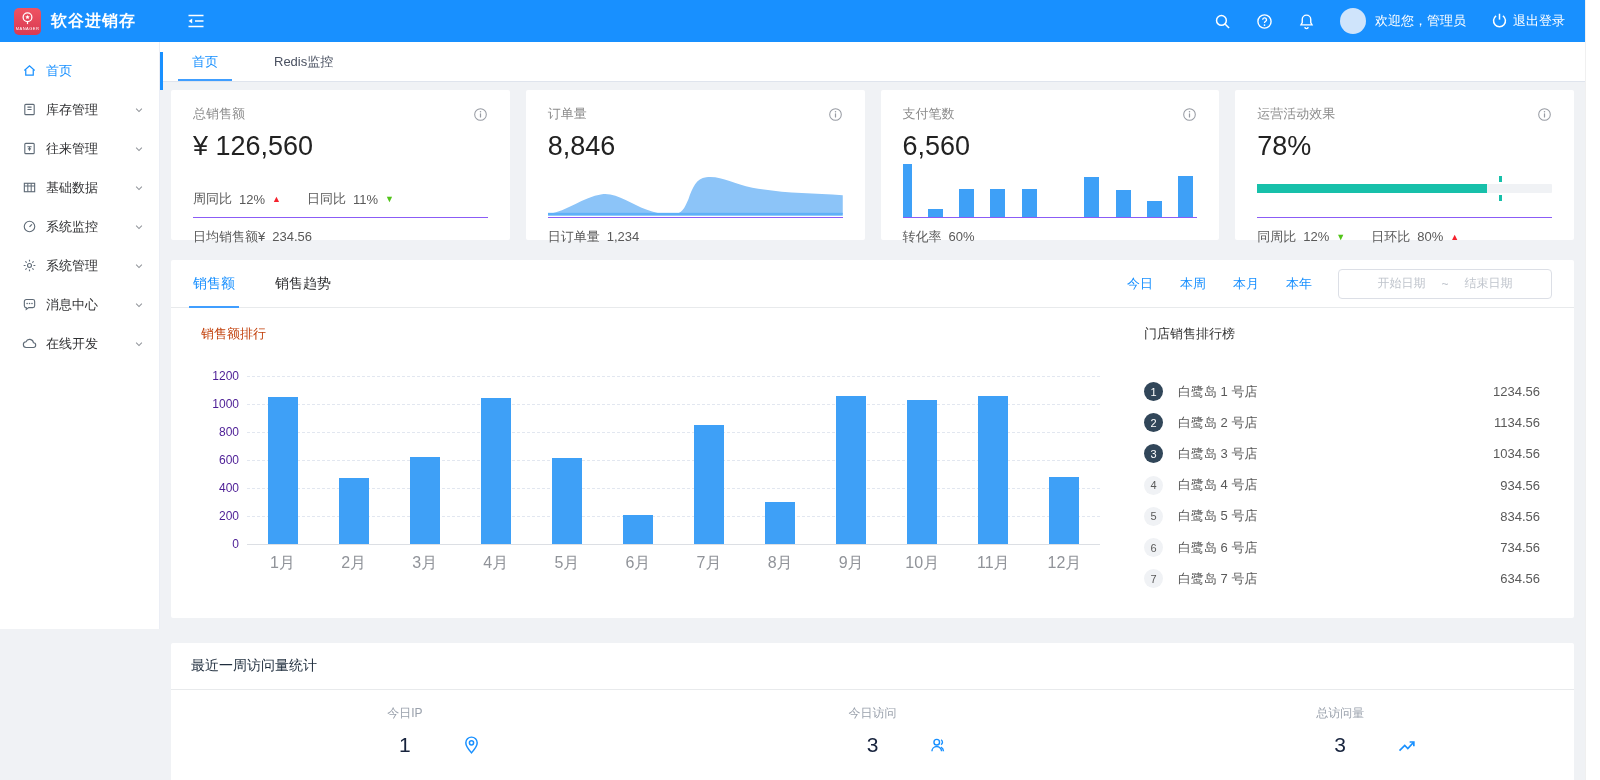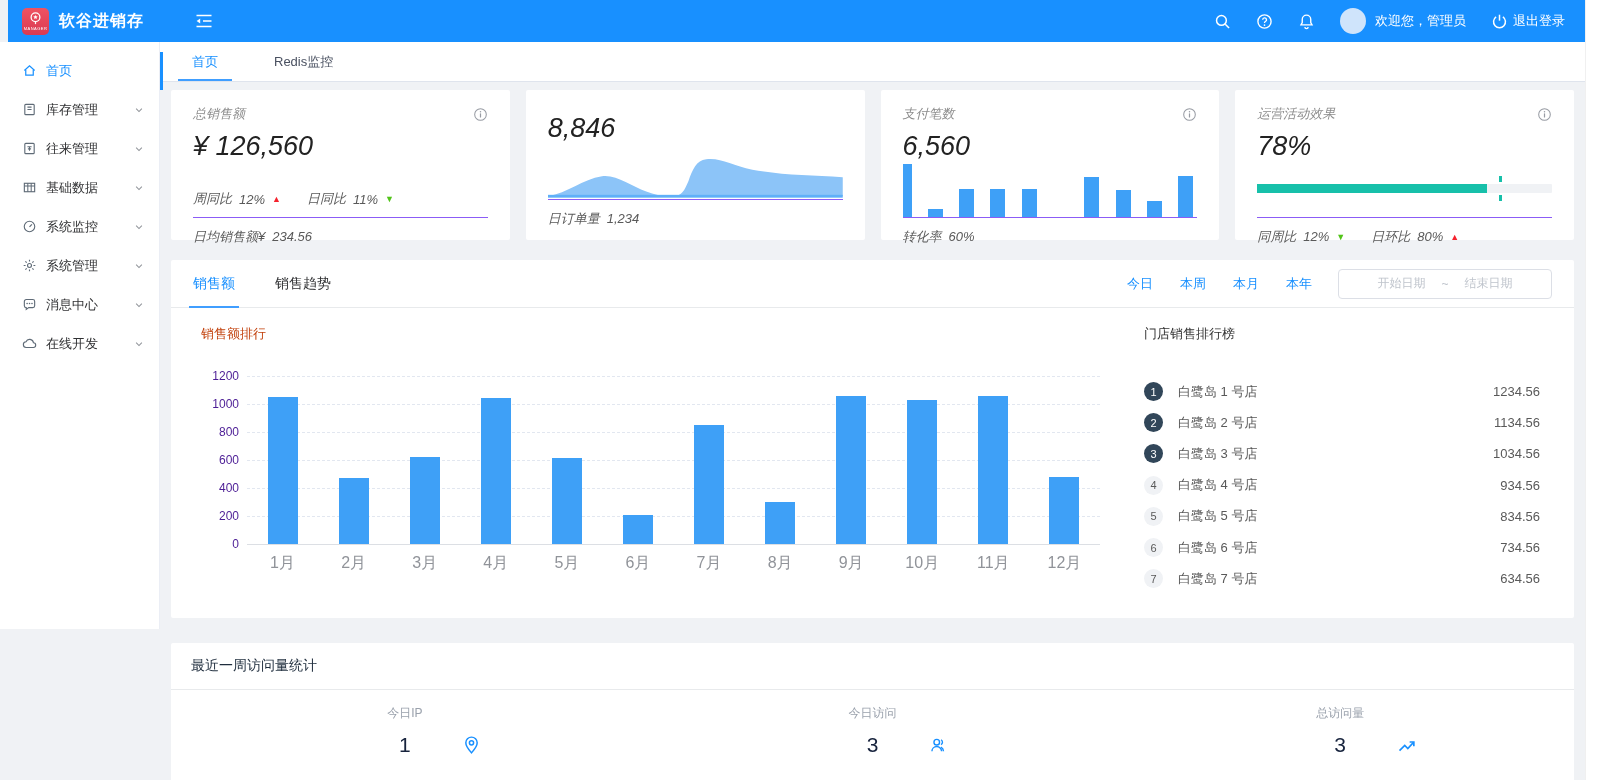--- a/index.html
+++ b/index.html
@@ -2,37 +2,37 @@
 <html><head>
 <meta charset="utf-8">
 <style>
   * { box-sizing: border-box; margin: 0; padding: 0; }
   html,body { width:1600px; height:780px; }
   body {
     font-family: "Liberation Sans", "DejaVu Sans", sans-serif;
     background:#f0f2f5; position:relative; overflow:hidden; color:#303133;
   }
   .scroll-strip { position:absolute; right:0; top:0; width:15px; height:780px; background:#ffffff; border-left:1px solid #f0f0f0; }
-  .app { position:absolute; left:0; top:0; width:1585px; height:629px;padding-left:8px; }
+  .app { position:absolute; left:0; top:0; width:1585px; height:629px; }
 
   
   .header { height:42px; background:#1890ff; display:flex; align-items:center; color:#fff; }
   .logo-box { width:27px; height:27px; margin-left:14px; border-radius:5px;
     background:linear-gradient(180deg,#ef5362,#d93a52); display:flex; flex-direction:column; align-items:center; justify-content:center; position:relative; flex:0 0 auto;}
   .logo-box svg { width:15px; height:15px; display:block; }
   .logo-sub { font-size:4px; color:#fff; letter-spacing:.5px; line-height:5px; }
   .app-title { font-size:16px; font-weight:bold; margin-left:10px; letter-spacing:1px; white-space:nowrap; }
   .collapse-btn { margin-left:50px; width:22px; height:18px; cursor:pointer; display:flex; align-items:center; }
   .collapse-btn svg { width:20px; height:16px; }
   .header-right { margin-left:auto; display:flex; align-items:center; gap:25px; padding-right:20px; font-size:13px; }
   .hicon { width:17px; height:17px; color:#fff; cursor:pointer; display:flex; }
   .hicon svg { width:100%; height:100%; }
   .user-chip { display:flex; align-items:center; gap:9px; cursor:pointer; }
   .avatar { width:26px; height:26px; border-radius:50%; background:#cfe4fb; }
-  .logout-chip { display:flex; align-items:flex-end; gap:5px; cursor:pointer; }
+  .logout-chip { display:flex; align-items:flex-start; gap:5px; cursor:pointer; }
 
   
   .sidebar { position:absolute; top:42px; left:0; bottom:0; width:160px; background:#fff;
     border-right:1px solid #ebeef5; padding-top:9px; overflow:visible; z-index:3; }
   .side-item { height:39px; display:flex; align-items:center; padding:0 14px 0 22px;
     font-size:13px; color:#303133; cursor:pointer; position:relative; }
   .side-item .mi { width:15px; height:15px; color:#5f6b77; flex:0 0 auto; display:flex; }
   .side-item .mi svg { width:100%; height:100%; }
   .side-label { margin-left:9px; }
   .side-chevron { margin-left:auto; color:#909399; width:12px; height:12px; display:flex; }
@@ -44,21 +44,21 @@
   
   .main { position:absolute; left:160px; top:42px; width:1425px; bottom:0; }
   .tabbar { height:40px; background:#fff; border-bottom:1px solid #dfe4ed; display:flex; align-items:stretch; padding-left:26px; gap:44px; }
   .tab { font-size:13px; color:#495060; display:flex; align-items:center; position:relative; cursor:pointer; padding:0 6px; }
   .tab.active { color:#1890ff; }
   .tab.active::after { content:""; position:absolute; left:-8px; right:-8px; bottom:0; height:2px; background:#409eff; }
 
   .content { padding:8px 11px 0 11px; }
 
   
-  .cards { display:flex; gap:16px;font-style:italic; }
+  .cards { display:flex; gap:16px; }
   .card { flex:1; background:#fff; height:150px; padding:15px 22px 0; position:relative; border-radius:2px; }
   .card-head { display:flex; align-items:center; color:#8c8c8c; font-size:13px; }
   .info-icon { margin-left:auto; color:#979ba3; width:15px; height:15px; cursor:pointer; display:flex; }
   .info-icon svg { width:100%; height:100%; }
   .card-value { font-size:27px; color:#222; margin-top:5px; height:36px; line-height:36px; white-space:nowrap; }
   .card-mid { height:53px; position:relative; }
   .card-foot { border-top:1px solid #8b5cf6; height:38px; display:flex; align-items:center; font-size:13px; color:#595959; gap:7px; }
   .trend-row { position:absolute; bottom:9px; left:0; display:flex; gap:26px; font-size:13px; color:#595959; }
   .trend-item { display:flex; align-items:center; gap:7px; }
   .arr-up { color:#f5222d; font-size:9px; }
@@ -318,20 +318,30 @@
                 </span>
               </div>
             </div>
           <div class="card-foot">
             <span>日均销售额¥</span>
             <span>234.56</span>
           </div>
         </div>
 
         <div class="card">
+          <div class="card-head">
+            <span>订单量</span>
+            <span class="info-icon">
+                <svg viewBox="0 0 16 16">
+                  <circle cx="8" cy="8" r="6.2" fill="none" stroke="currentColor" stroke-width="1.1"></circle>
+                  <path d="M8 7.2v3.4" stroke="currentColor" stroke-width="1.3" stroke-linecap="round"></path>
+                  <circle cx="8" cy="5" r=".8" fill="currentColor"></circle>
+                </svg>
+              </span>
+          </div>
           <div class="card-value">8,846</div>
           <div class="card-mid">
             <svg class="spark-area" viewBox="0 0 300 56" preserveAspectRatio="none">
               <path d="M0 53 C 20 50 35 35 55 32 C 70 30 85 43 100 48 C 108 51 116 53 122 53 L 128 53 C 136 53 139 47 143 37 C 147 25 151 15 161 14 C 176 12 188 21 208 25 C 238 31 268 31 300 33 L 300 53 Z" fill="#8cc4f8"></path>
               <rect x="0" y="51.6" width="300" height="3" fill="#5fb0f8"></rect>
             </svg>
           </div>
           <div class="card-foot">
             <span>日订单量</span>
             <span>1,234</span>

